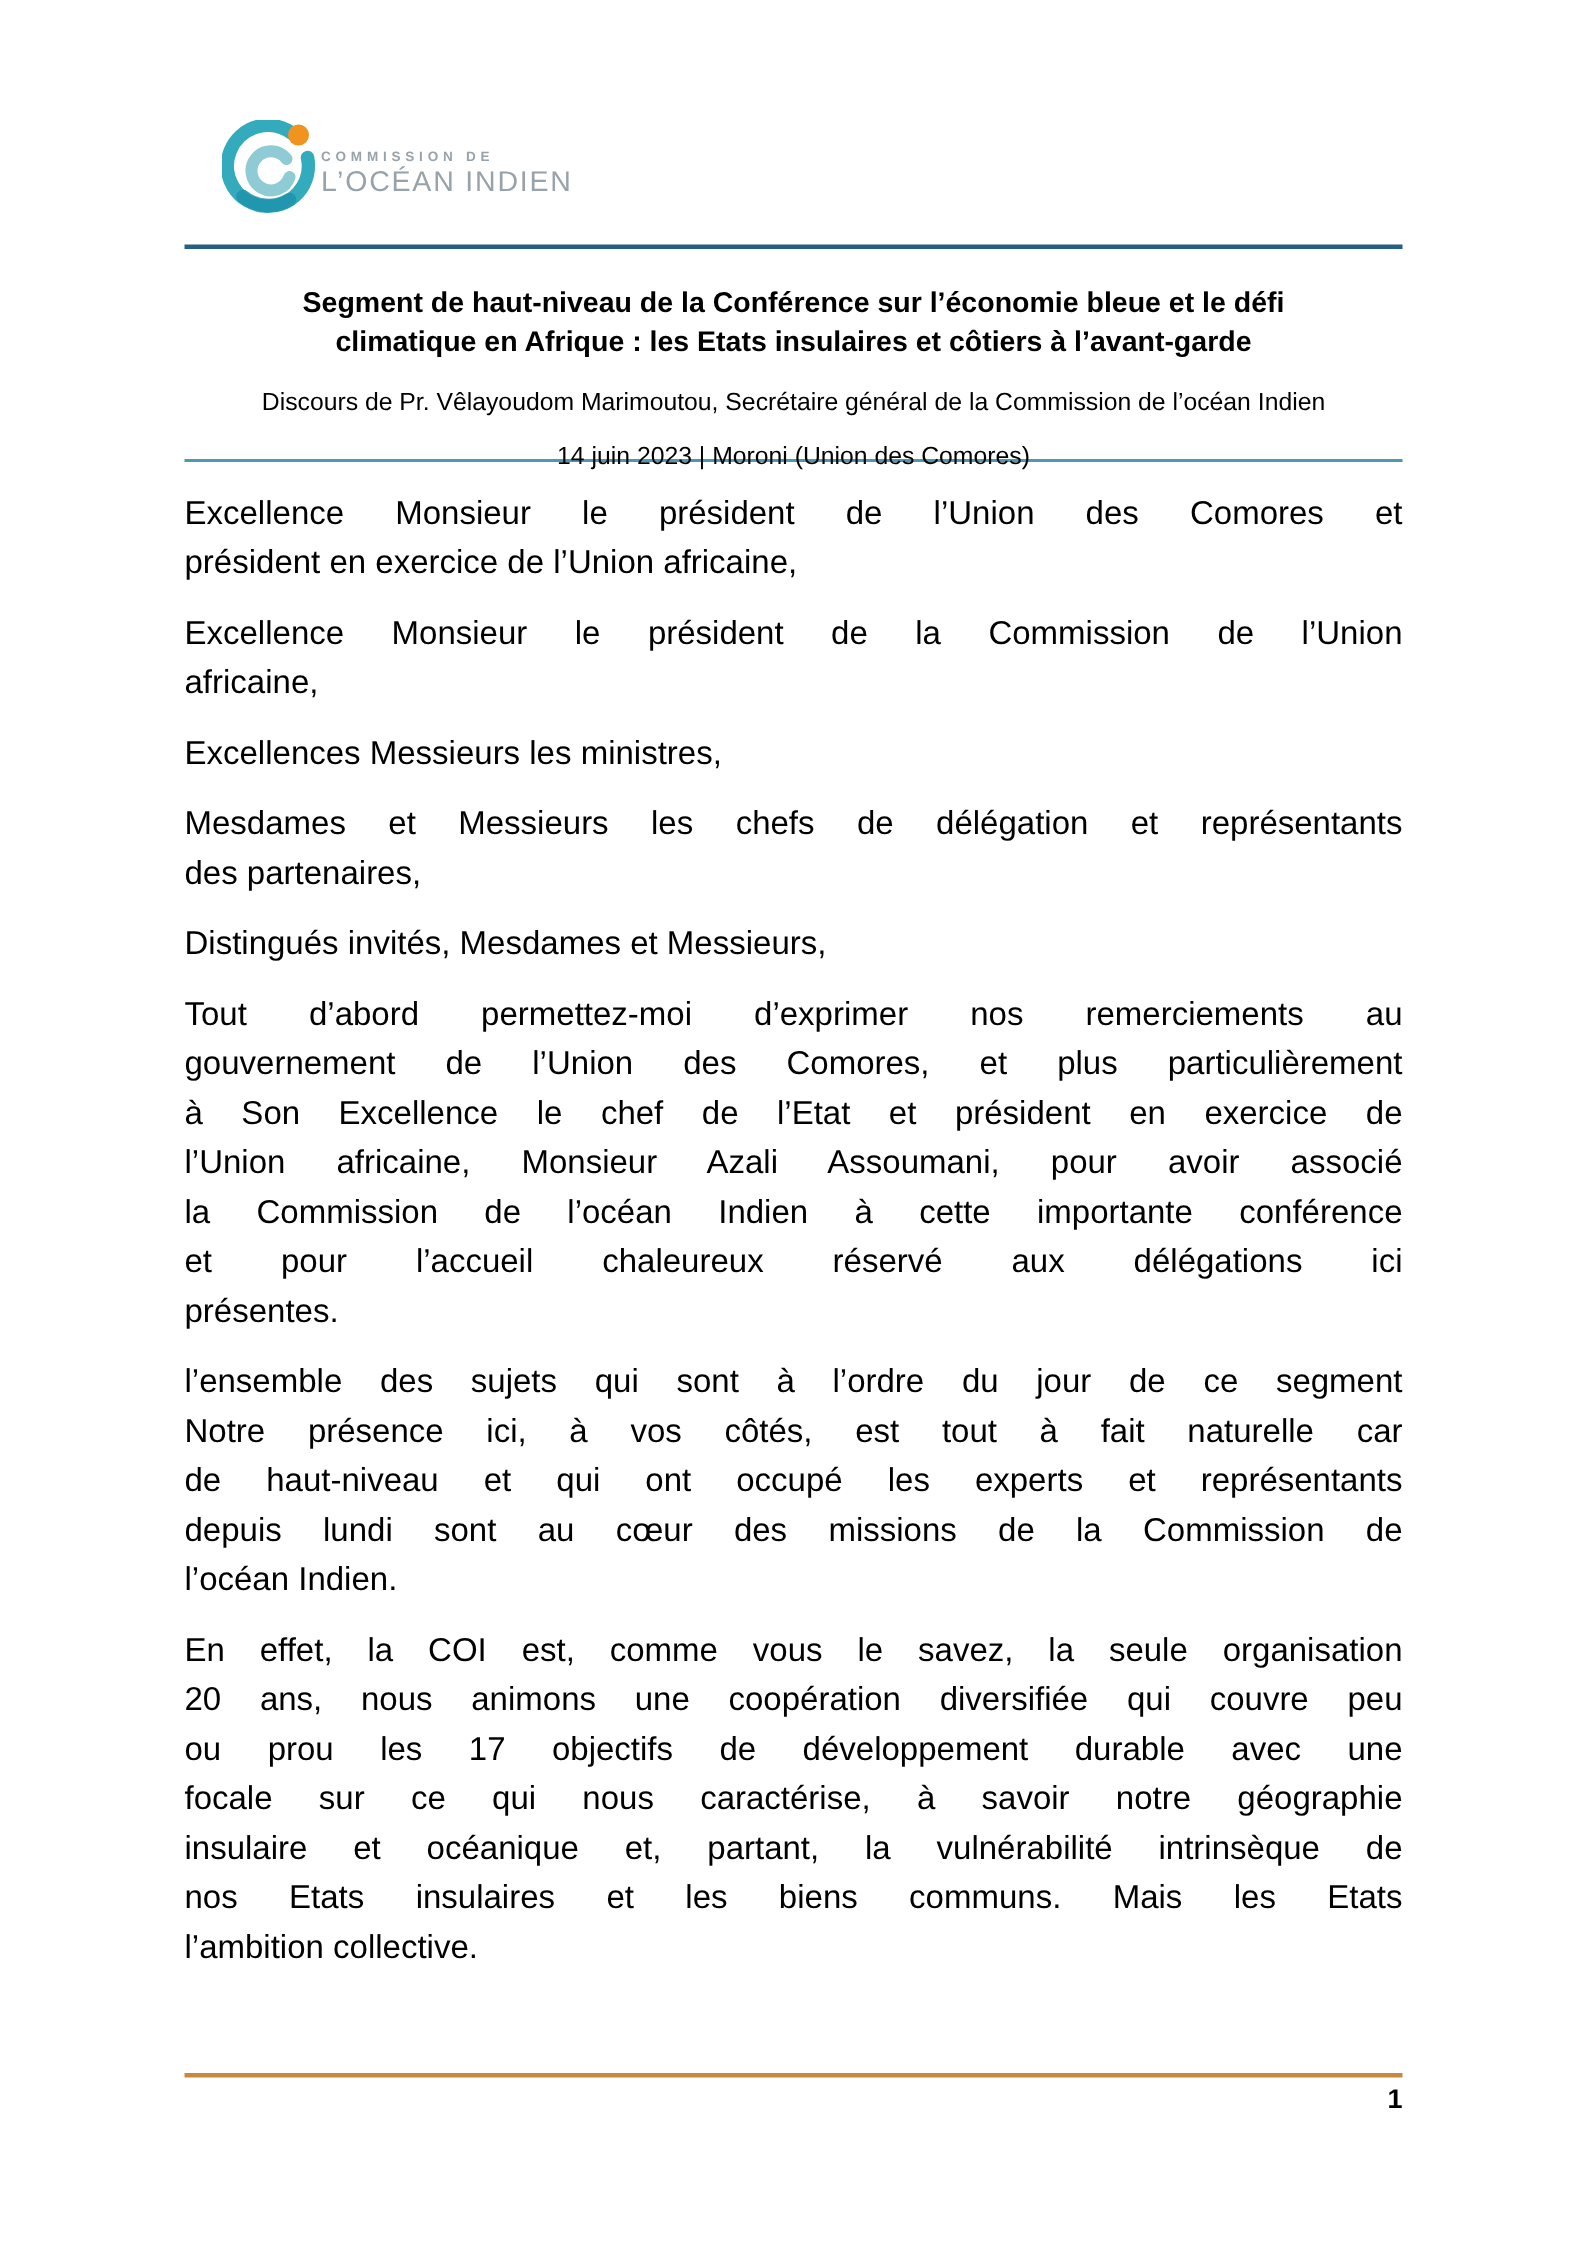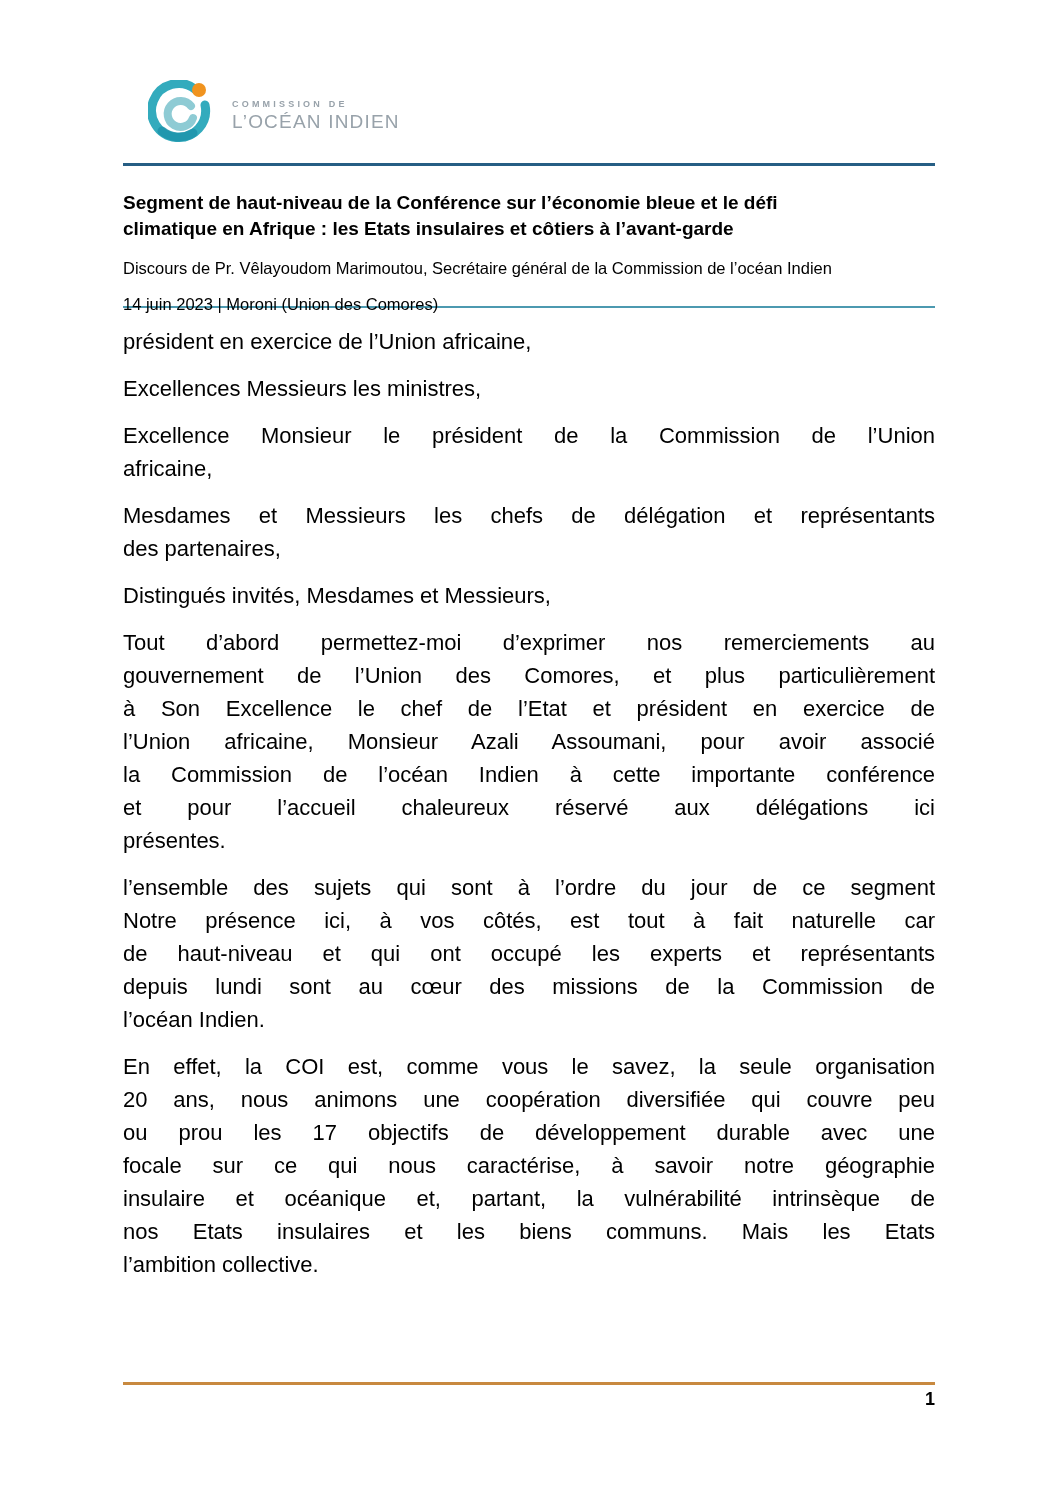--- a/index.html
+++ b/index.html
@@ -17,21 +17,21 @@
     overflow: hidden;
   }
 
   
   .logo {
     position: absolute;
     left: 148px;
     top: 80px;
     display: flex;
     align-items: center;
-    gap: 20px;
+    gap: 2px;
   }
   .logo-swirl { width: 64px; height: 64px; }
   .logo-text { display: flex; flex-direction: column; gap: 2px; margin-top: 8px; }
   .logo-line1 {
     font-size: 9px;
     letter-spacing: 3.2px;
     color: var(--logo-text, #98a2aa);
     font-weight: bold;
   }
   .logo-line2 {
@@ -45,20 +45,21 @@
   .rule-top    { top: 163px; height: 3px; background: var(--rule-top, #265e84); }
   .rule-bottom { top: 306px; height: 2px; background: var(--rule-bottom, #4c99b0); }
   .rule-footer { top: 1382px; height: 3px; background: var(--rule-footer, #c8893f); }
 
   
   .doc-header {
     position: absolute;
     left: 123px;
     top: 190px;
     width: 812px;
+    text-align: center;
   }
   .doc-title {
     font-weight: bold;
     font-size: 19px;
     line-height: 26px;
   }
   .doc-subtitle {
     margin-top: 16px;
     font-size: 16.5px;
     line-height: 20px;
@@ -123,28 +124,29 @@
     <div class="doc-title">
       <div>Segment de haut-niveau de la Conférence sur l’économie bleue et le défi</div>
       <div>climatique en Afrique : les Etats insulaires et côtiers à l’avant-garde</div>
     </div>
     <div class="doc-subtitle">Discours de Pr. Vêlayoudom Marimoutou, Secrétaire général de la Commission de l’océan Indien</div>
     <div class="doc-dateline">14 juin 2023 | Moroni (Union des Comores)</div>
   </div>
 
   <div class="speech-body">
       <div class="para">
+        <div class="line stretch">Excellence Monsieur le président de l’Union des Comores et</div>
         <div class="line">président en exercice de l’Union africaine,</div>
-      </div>
-      <div class="para">
-        <div class="line">Excellences Messieurs les ministres,</div>
       </div>
       <div class="para">
         <div class="line stretch">Excellence Monsieur le président de la Commission de l’Union</div>
         <div class="line">africaine,</div>
+      </div>
+      <div class="para">
+        <div class="line">Excellences Messieurs les ministres,</div>
       </div>
       <div class="para">
         <div class="line stretch">Mesdames et Messieurs les chefs de délégation et représentants</div>
         <div class="line">des partenaires,</div>
       </div>
       <div class="para">
         <div class="line">Distingués invités, Mesdames et Messieurs,</div>
       </div>
       <div class="para">
         <div class="line stretch">Tout d’abord permettez-moi d’exprimer nos remerciements au</div>

